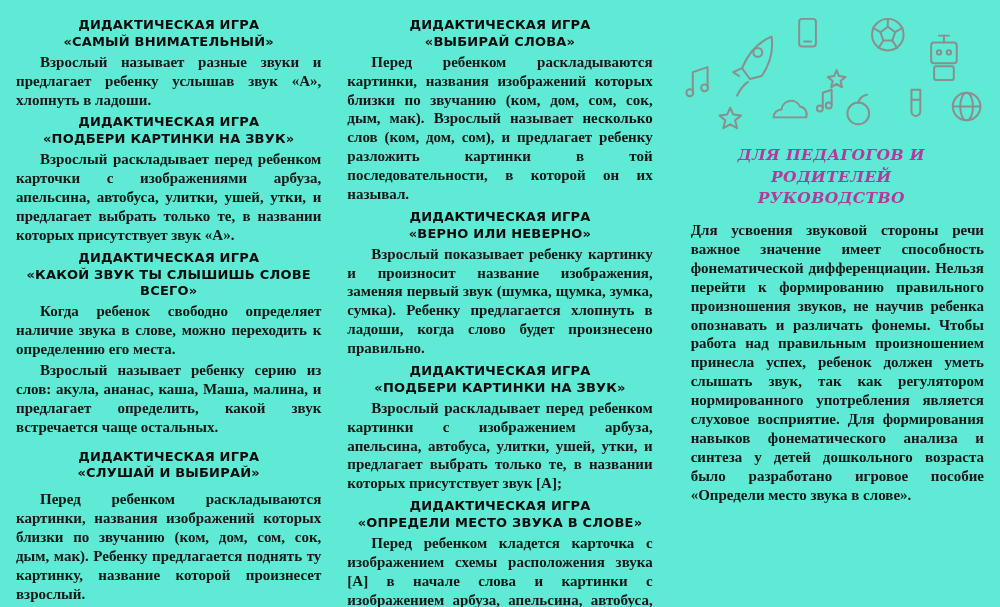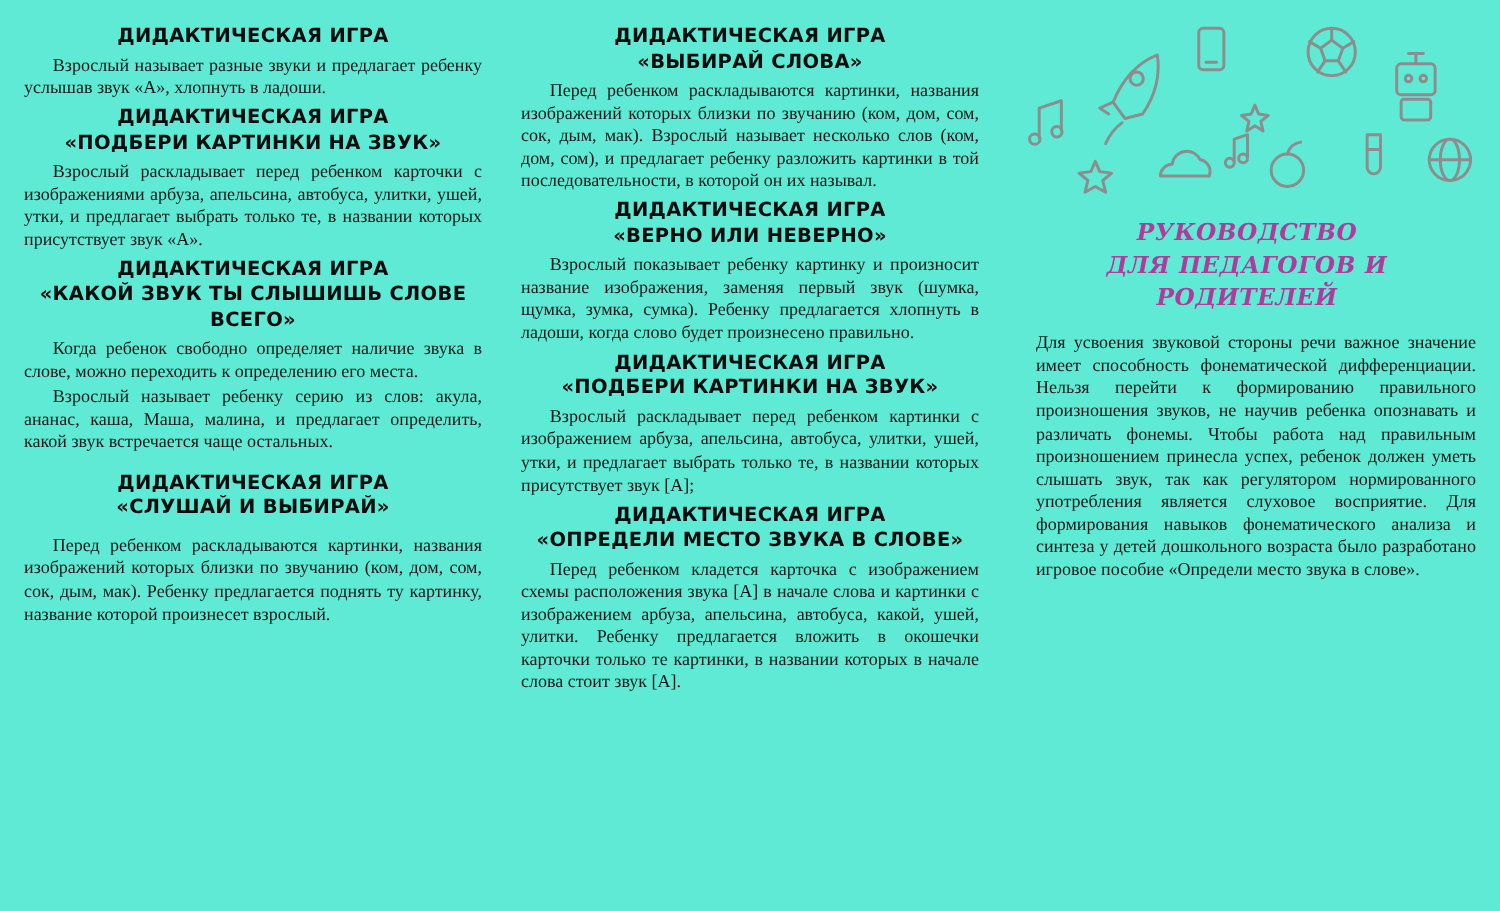--- a/index.html
+++ b/index.html
@@ -25,24 +25,25 @@
     font-weight: 700;
     font-size: 13px;
     line-height: 1.3;
     color: #0c0c0c;
     letter-spacing: 0.2px;
   }
   .game-heading .kicker, .game-heading .gname { display: block; }
 
   p.body {
     margin: 0 0 2px 0;
-    font-size: 12px;
+    font-size: 15px;
     line-height: 1.26;
     text-align: justify;
     text-indent: 1.6em;
+    font-weight: bold;
   }
   .gap-top { margin-top: 12px; }
   .gap-top .game-heading { margin-bottom: 8px; }
 
   
   .doodle { height: 130px; margin: 0 0 2px 0; }
   .doodle svg { width: 100%; height: 100%; display: block; }
   .brochure-title {
     margin: 2px 0 12px 0;
     text-align: center;
@@ -60,20 +61,21 @@
 </head>
 <body>
 
 <div class="page">
 
   <div class="panel">
 
     <section>
       <h3 class="game-heading">
         <span class="kicker">ДИДАКТИЧЕСКАЯ ИГРА</span>
+        <span class="gname">«САМЫЙ ВНИМАТЕЛЬНЫЙ»</span>
       </h3>
       <p class="body">Взрослый называет разные звуки и предлагает ребенку услышав звук «А», хлопнуть в ладоши.</p>
     </section>
 
     <section>
       <h3 class="game-heading">
         <span class="kicker">ДИДАКТИЧЕСКАЯ ИГРА</span>
         <span class="gname">«ПОДБЕРИ КАРТИНКИ НА ЗВУК»</span>
       </h3>
       <p class="body">Взрослый раскладывает перед ребенком карточки с изображениями арбуза, апельсина, автобуса, улитки, ушей, утки, и предлагает выбрать только те, в названии которых присутствует звук «А».</p>
@@ -179,21 +181,21 @@
           <path d="M278 95 h28"></path>
 
           <path d="M146 96 v-15 l9 -3 v15"></path>
           <circle cx="143" cy="97" r="3"></circle>
           <circle cx="152" cy="94" r="3"></circle>
         </g>
       </svg>
     </div>
 
     <h1 class="brochure-title">
+      <span>ДЛЯ ПЕДАГОГОВ И РОДИТЕЛЕЙ</span>
       <span>РУКОВОДСТВО</span>
-      <span>ДЛЯ ПЕДАГОГОВ И РОДИТЕЛЕЙ</span>
     </h1>
 
     <p class="body">Для усвоения звуковой стороны речи важное значение имеет способность фонематической дифференциации. Нельзя перейти к формированию правильного произношения звуков, не научив ребенка опознавать и различать фонемы. Чтобы работа над правильным произношением принесла успех, ребенок должен уметь слышать звук, так как регулятором нормированного употребления является слуховое восприятие. Для формирования навыков фонематического анализа и синтеза у детей дошкольного возраста было разработано игровое пособие «Определи место звука в слове».</p>
 
   </div>
 
 </div>
 
 </body></html>

